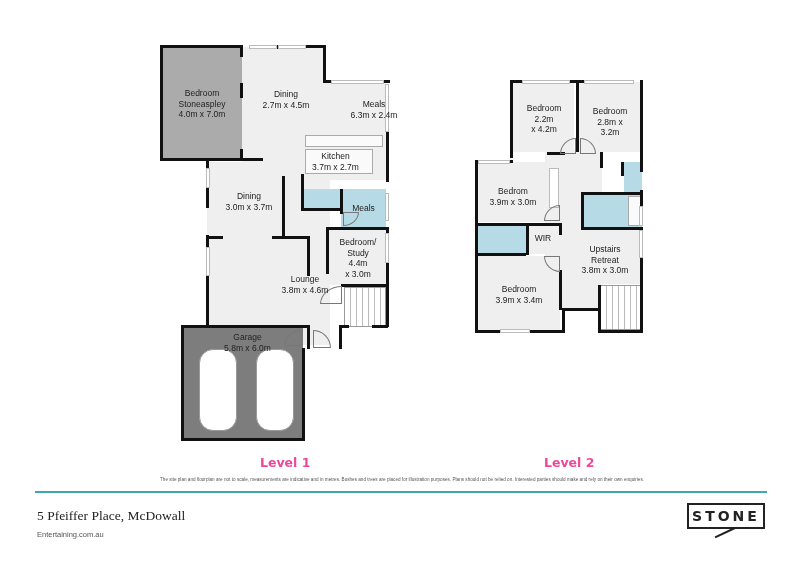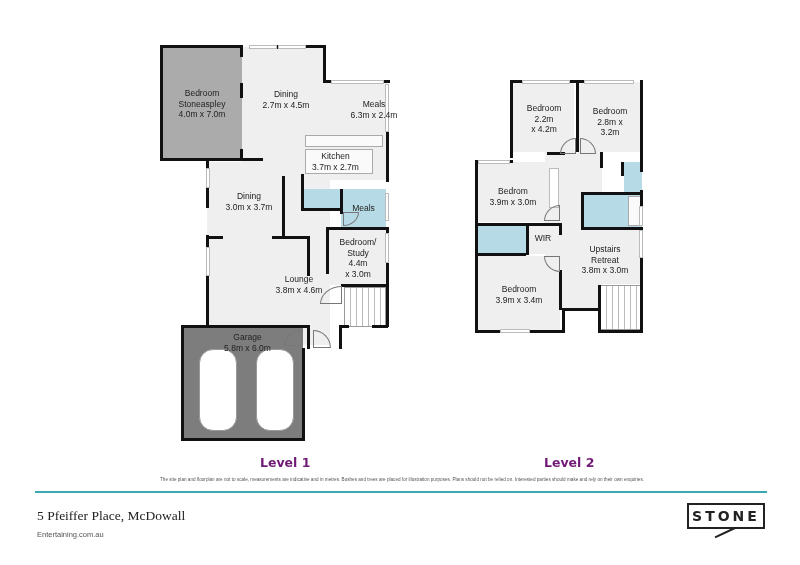--- a/index.html
+++ b/index.html
@@ -7,21 +7,21 @@
          font-family:"Liberation Sans", "DejaVu Sans", sans-serif; }
   .abs { position:absolute; }
   .floor { background:#efefef; }
   .grey { background:#ababab; }
   .garage { background:#7d7d7d; }
   .wet { background:#b7dbe6; }
   .wall { position:absolute; background:#111; }
   .win { position:absolute; background:#fff; border:1px solid #bbb; box-sizing:border-box; }
   .lbl { position:absolute; text-align:center; font-size:8.5px; line-height:10.5px; color:#222; white-space:nowrap; }
   .lbl span { display:block; }
-  .level { position:absolute; font-family:"DejaVu Sans", sans-serif; font-weight:bold; font-size:12.5px; color:#701a75; }
+  .level { position:absolute; font-family:"DejaVu Sans", sans-serif; font-weight:bold; font-size:12.5px; color:#ec4899; }
   .bench { position:absolute; background:#fafafa; border:1px solid #aaa; box-sizing:border-box; }
   .car { position:absolute; background:#fff; border-radius:14px; border:1px solid #999; box-sizing:border-box; }
   .stairs { position:absolute; background:#fff; border:1px solid #999; box-sizing:border-box;
             background-image:repeating-linear-gradient(90deg, transparent 0 5px, #bbb 5px 6px); }
   .door { position:absolute; border:1px solid #777; border-radius:0 100% 0 0; box-sizing:border-box; background:transparent; }
   .disclaimer { position:absolute; left:160px; top:477px; font-size:4.6px; color:#555; white-space:nowrap; letter-spacing:0.02px; }
   .rule { position:absolute; left:35px; top:491px; width:732px; height:2px; background:#3aa8b5; }
   .address { position:absolute; left:37px; top:508px; font-family:"Liberation Serif", "DejaVu Serif", serif; font-size:13.5px; color:#222; }
   .website { position:absolute; left:37px; top:530px; font-size:7.5px; color:#555; }
   .logo { position:absolute; left:687px; top:503px; width:78px; height:26px; border:2px solid #222; box-sizing:border-box;
@@ -124,21 +124,21 @@
   </div>
   <div class="lbl" style="left:341px;top:203px;width:45px;">
     <span>Meals</span>
   </div>
   <div class="lbl" style="left:330px;top:237px;width:56px;">
     <span>Bedroom/</span>
     <span>Study</span>
     <span>4.4m</span>
     <span>x 3.0m</span>
   </div>
-  <div class="lbl" style="left:209px;top:274px;width:100px;padding-left:40px;">
+  <div class="lbl" style="left:215px;top:274px;width:100px;padding-left:40px;">
     <span>Lounge</span>
     <span>3.8m x 4.6m</span>
   </div>
   <div class="lbl" style="left:200px;top:332px;width:95px;">
     <span>Garage</span>
     <span>5.8m x 6.0m</span>
   </div>
 
   <div class="level" style="left:260px;top:455px;">Level 1</div>
 </div>

